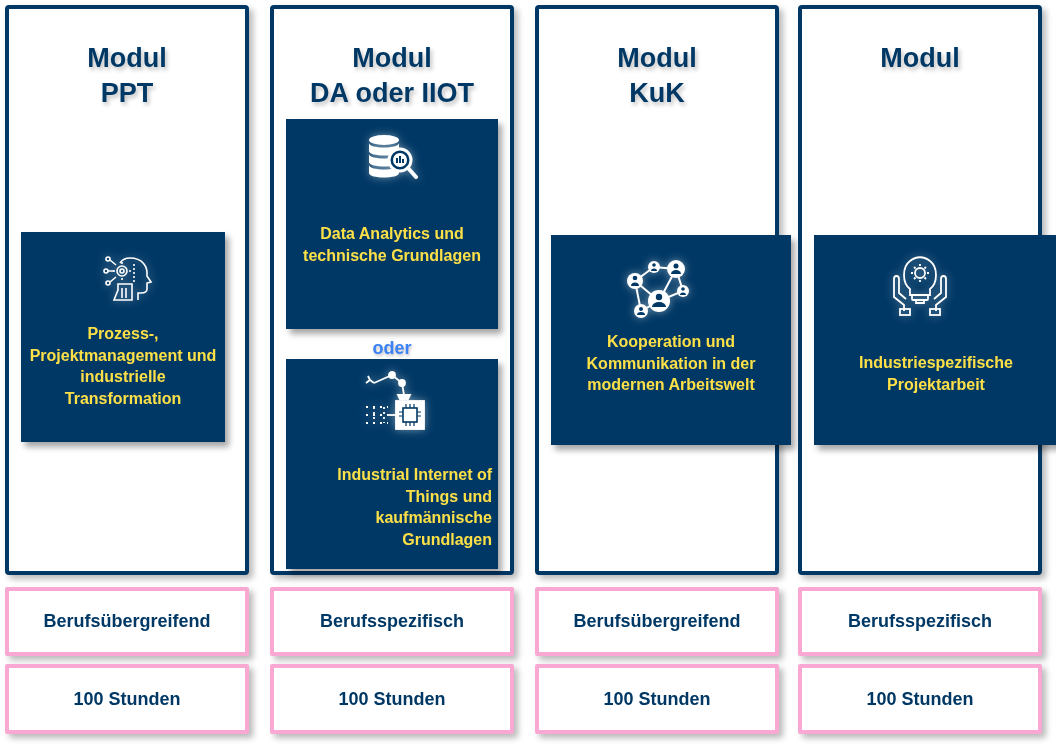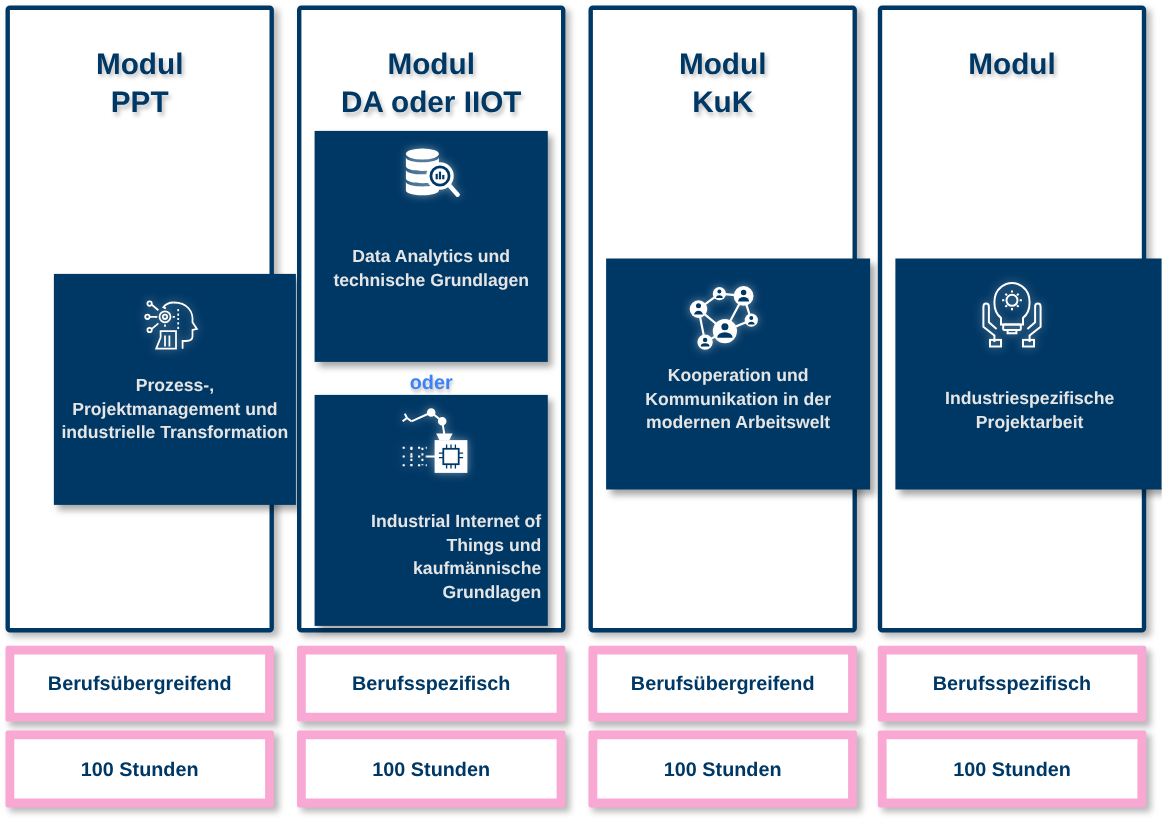--- a/index.html
+++ b/index.html
@@ -1,33 +1,33 @@
 <!DOCTYPE html>
 <html><head>
 <meta charset="utf-8">
 <style>
   html,body{margin:0;padding:0;background:#ffffff;}
   body{width:1056px;height:747px;position:relative;overflow:hidden;font-family:"Liberation Sans",sans-serif;}
   .col{position:absolute;box-sizing:border-box;border:4px solid #003865;background:#fff;box-shadow:4px 4px 6px rgba(0,0,0,0.28);border-radius:4px;}
   .modtitle{position:absolute;left:0;right:0;top:32px;text-align:center;color:#003865;font-weight:bold;font-size:27px;line-height:35px;text-shadow:2px 3px 4px rgba(0,0,0,0.25);}
-  .card{position:absolute;background:#003865;color:#e5e5e5;box-shadow:4px 5px 6px rgba(0,0,0,0.35);text-align:center;}
+  .card{position:absolute;background:#003865;color:#fde047;box-shadow:4px 5px 6px rgba(0,0,0,0.35);text-align:center;}
   .card .txt{position:absolute;left:6px;right:6px;font-weight:bold;font-size:16px;line-height:21.5px;}
   .card svg{position:absolute;filter:drop-shadow(0 0 4px rgba(255,255,255,0.45));}
-  .box{position:absolute;box-sizing:border-box;border:8px solid #f9a8d4;background:#fff;box-shadow:4px 4px 6px rgba(0,0,0,0.28);display:flex;align-items:center;justify-content:center;color:#003865;font-weight:bold;font-size:18px;border-radius:2px;}
+  .box{position:absolute;box-sizing:border-box;border:4px solid #f9a8d4;background:#fff;box-shadow:4px 4px 6px rgba(0,0,0,0.28);display:flex;align-items:center;justify-content:center;color:#003865;font-weight:bold;font-size:18px;border-radius:2px;}
   .oder{position:absolute;left:0;right:0;text-align:center;color:#3b82f6;font-weight:bold;font-size:18px;text-shadow:1px 2px 3px rgba(0,0,0,0.25);}
 </style>
 </head>
 <body>
 
 <div class="col" style="left:5px;top:5px;width:244px;height:570px;">
   <div class="modtitle">
     <div>Modul</div>
     <div>PPT</div>
   </div>
-  <div class="card" style="left:12px;top:240px;width:220px;height:210px;margin-left:28px;">
+  <div class="card" style="left:12px;top:223px;width:204px;height:210px;">
     <svg style="left:79px;top:22px;" width="54" height="48" viewBox="0 0 54 48" fill="none" stroke="#fff" stroke-width="1.6">
       <path d="M30 4 C42 4 48 12 47 22 L51 28 L47 29 L47 35 C47 38 44 39 41 39 L38 39 L38 46"></path>
       <path d="M30 4 C26 4 22 6 20 9"></path>
       <circle cx="22" cy="17" r="5"></circle>
         <circle cx="22" cy="17" r="2"></circle>
       <path d="M22 10 V8 M22 24 V26 M15 17 H13 M29 17 H31"></path>
       <path d="M14 17 H8 M16 11 L10 6 M16 23 L10 28"></path>
       <circle cx="6" cy="17" r="2"></circle>
         <circle cx="8" cy="5" r="2"></circle>
         <circle cx="8" cy="29" r="2"></circle>

